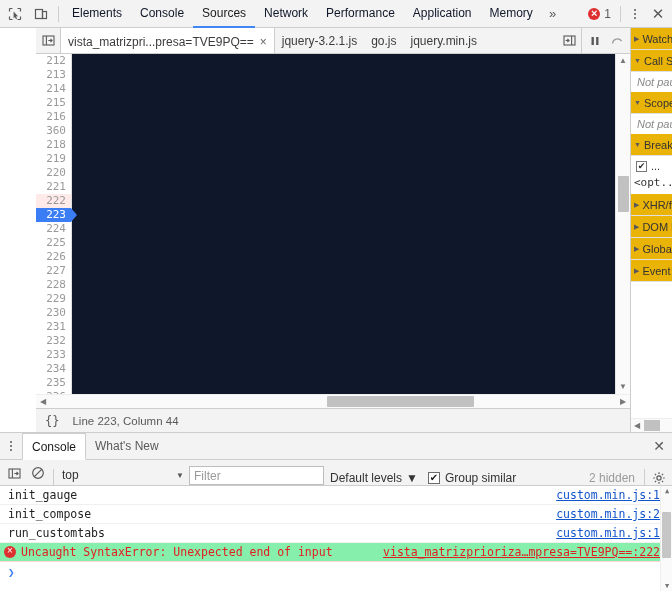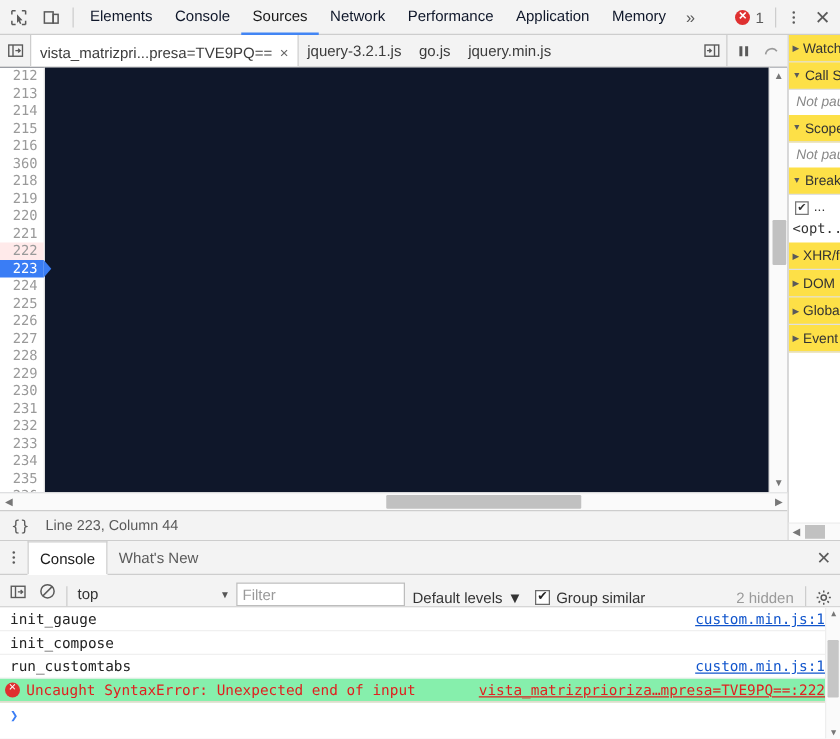--- a/index.html
+++ b/index.html
@@ -72,21 +72,21 @@
     width: 22px; height: 26px; display: flex; flex-direction: column;
     align-items: center; justify-content: center; gap: 2px; cursor: pointer;
   }
   .kebab i { width: 2px; height: 2px; background: #5a5a5a; border-radius: 50%; display: block;}
   .close-x {
     width: 24px; height: 26px; display: flex; align-items: center; justify-content: center;
     font-size: 15px; color: #5a5a5a; cursor: pointer;
   }
 
   
-  .sources-panel { flex: 1; display: flex; min-height: 0; }
+  .sources-panel { flex: 1; display: flex; min-height: 0; padding-left: 36px; }
   .sources-main { flex: 1; display: flex; flex-direction: column; min-width: 0; }
 
   .editor-tabbar {
     height: 26px; min-height: 26px;
     display: flex; align-items: stretch;
     background: #f3f3f3;
     border-bottom: 1px solid #cdcdcd;
   }
   .nav-btn {
     width: 24px; display: flex; align-items: center; justify-content: center;
@@ -194,21 +194,21 @@
     width: 42px; min-width: 42px;
     border-left: 1px solid #cdcdcd;
     background: #fff;
     overflow: hidden;
     display: flex; flex-direction: column;
     position: relative;
   }
   .dbg-section-head {
     height: 22px; display: flex; align-items: center; gap: 3px;
     padding-left: 3px;
-    background: #fde047;
+    background: #eab308;
     border-bottom: 1px solid #e0e0e0;
     font-size: 11px; color: #333;
     cursor: pointer; white-space: nowrap;
   }
   .tri { font-size: 7px; color: #5a5a5a; width: 8px; }
   .dbg-empty {
     height: 20px; display: flex; align-items: center; padding-left: 6px;
     font-size: 11px; color: #888; font-style: italic; white-space: nowrap;
   }
   .bp-row {
@@ -631,20 +631,21 @@
       </div>
     </div>
 
     <div class="console-body">
       <div class="msg-row">
         <span class="msg-text">init_gauge</span>
         <span class="msg-src">custom.min.js:1</span>
       </div>
       <div class="msg-row">
         <span class="msg-text">init_compose</span>
+        <span class="msg-src">custom.min.js:2</span>
       </div>
       <div class="msg-row">
         <span class="msg-text">run_customtabs</span>
         <span class="msg-src">custom.min.js:1</span>
       </div>
       <div class="msg-row error">
         <span class="msg-icon"></span>
         <span class="msg-text">Uncaught SyntaxError: Unexpected end of input</span>
         <span class="msg-src">vista_matrizprioriza…mpresa=TVE9PQ==:222</span>
       </div>

